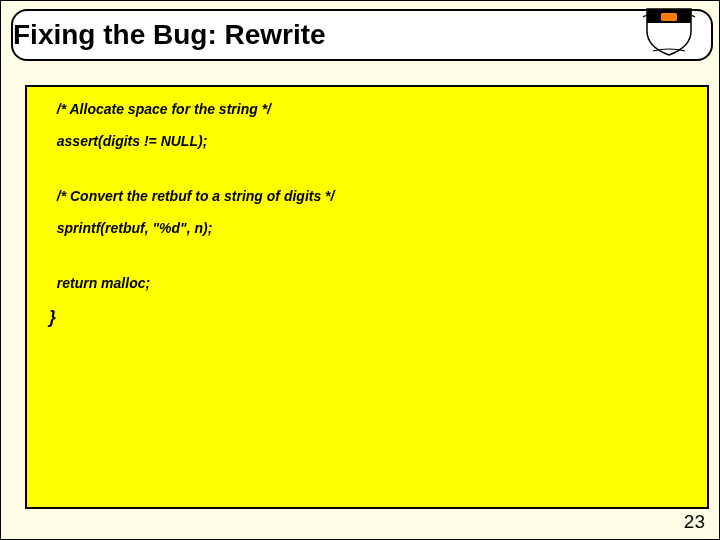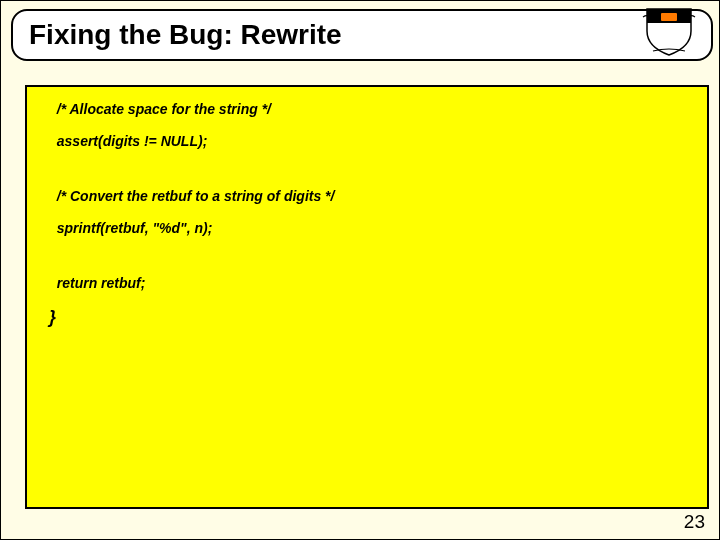--- a/index.html
+++ b/index.html
@@ -22,21 +22,21 @@
     position: absolute;
     top: 8px;
     left: 10px;
     right: 6px;
     height: 52px;
     background: #fff;
     border: 2px solid #000;
     border-radius: 16px;
     display: flex;
     align-items: center;
-    padding-left: 16px;
+    padding-left: 0;
   }
   .title-text {
     font-size: 28px;
     font-weight: bold;
     color: #000;
   }
   .logo {
     position: absolute;
     top: 6px;
     right: 22px;
@@ -99,19 +99,19 @@
     </svg>
   </div>
 
   <div class="code-box">
     <div class="code-line">  /* Allocate space for the string */</div>
     <div class="code-line">  assert(digits != NULL);</div>
     <div class="gap"></div>
     <div class="code-line">  /* Convert the retbuf to a string of digits */</div>
     <div class="code-line">  sprintf(retbuf, "%d", n);</div>
     <div class="gap"></div>
-    <div class="code-line">  return retbuf;</div>
+    <div class="code-line">  return malloc;</div>
     <div class="code-close">}</div>
   </div>
 
   <div class="page-num">23</div>
 
 </div>
 
 </body></html>

